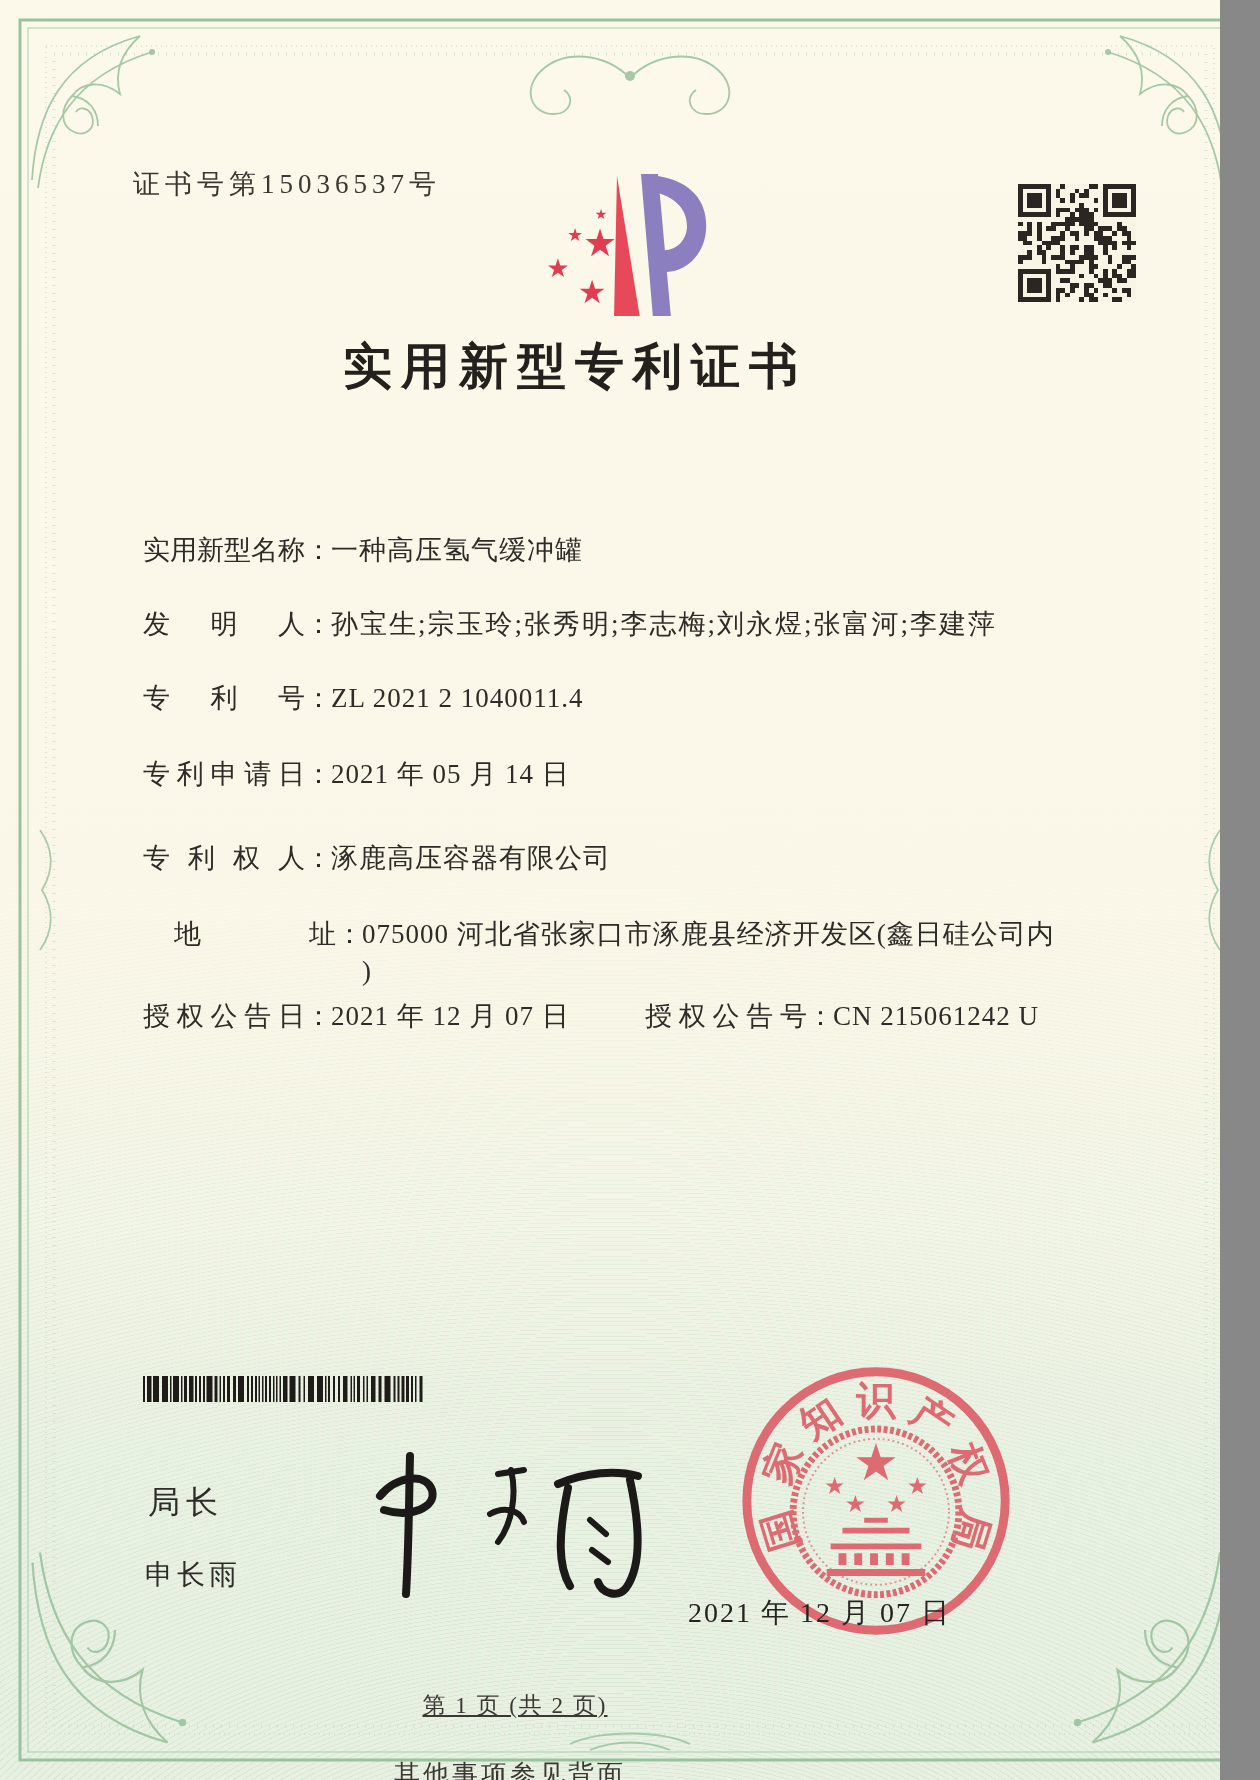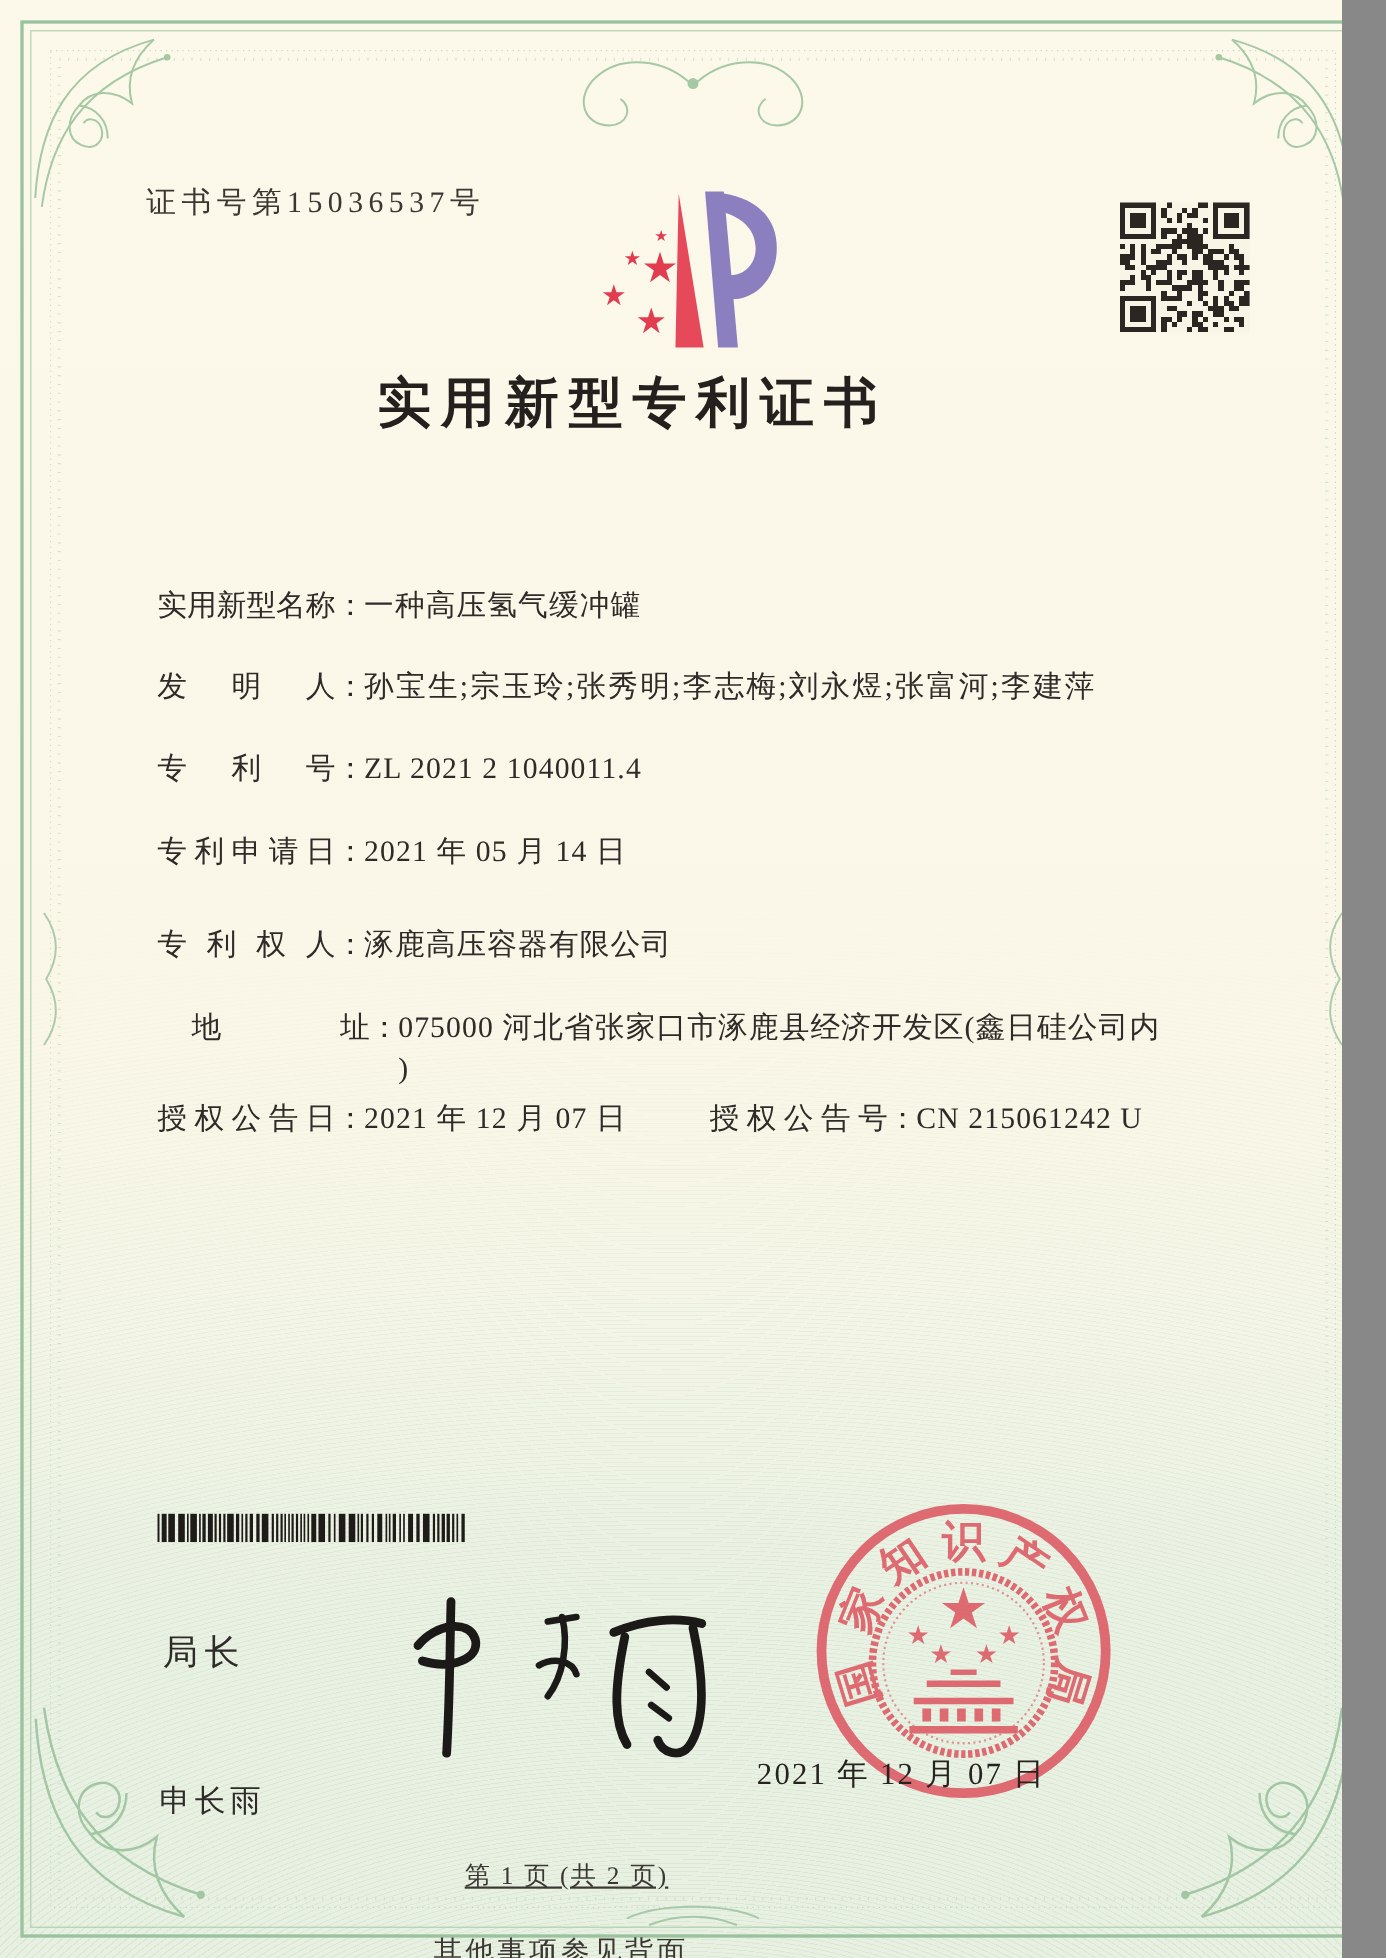--- a/index.html
+++ b/index.html
@@ -19,21 +19,21 @@
   .frow{left:143px;width:1040px;font-size:27px;line-height:1.35;}
   .flabel{display:inline-block;width:162px;text-align:justify;text-align-last:justify;vertical-align:top;}
   .fcolon{display:inline-block;width:26px;vertical-align:top;}
   .fvalue{display:inline-block;vertical-align:top;letter-spacing:1px;max-width:820px;}
   .addr-val{display:inline-block;vertical-align:top;letter-spacing:1px;line-height:37px;max-width:700px;}
   .grant2{position:absolute;left:502px;top:0;}
   .paras{left:128px;top:1052px;width:1012px;font-size:27px;line-height:40px;text-align:justify;color:#33302b;}
   .paras p{margin:0 0 2px 0;text-indent:2.1em;}
   .barcode{left:143px;top:1376px;width:287px;height:26px;}
   .officer-title{left:148px;top:1481px;font-size:32px;letter-spacing:6px;}
-  .officer-name{left:145px;top:1618px;font-size:28px;letter-spacing:4px;}
+  .officer-name{left:145px;top:1556px;font-size:28px;letter-spacing:4px;}
   .signature{left:352px;top:1448px;}
   .seal{left:733px;top:1358px;opacity:.86;}
   .seal-date{left:688px;top:1594px;font-size:28px;letter-spacing:2px;color:#262320;z-index:3;}
   .page-num{left:0;width:1030px;text-align:center;top:1690px;font-size:23px;letter-spacing:2px;color:#3b3732;text-decoration:underline;}
   .back-note{left:0;width:1020px;text-align:center;top:1757px;font-size:26px;letter-spacing:3px;color:#3b3732;}
   .qr{left:1018px;top:184px;}
 </style>
 </head>
 <body>
 

